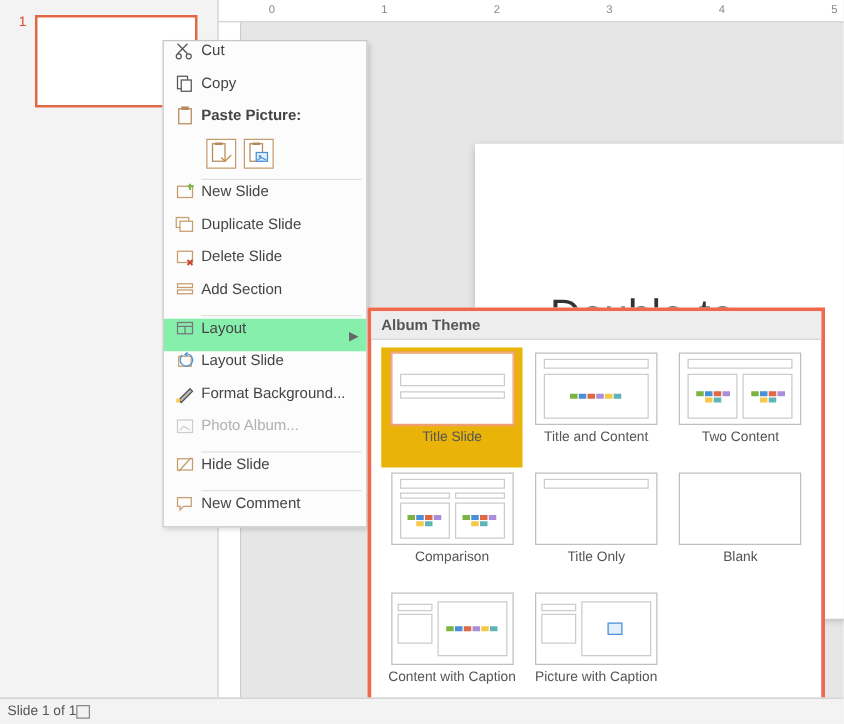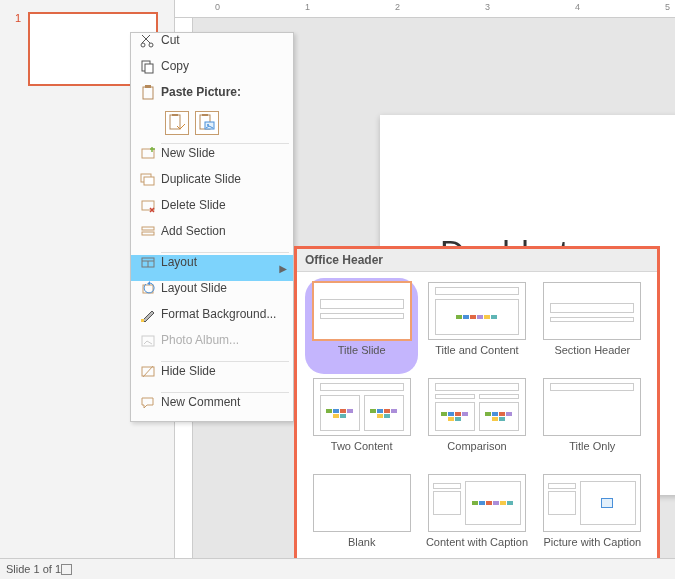--- a/index.html
+++ b/index.html
@@ -13,39 +13,39 @@
   .vruler { position: absolute; left: 175px; top: 18px; width: 18px; bottom: 0; background: #fff; border-right: 1px solid #ccc; }
   .canvas { position: absolute; left: 380px; top: 115px; width: 500px; height: 380px; background: #fff; box-shadow: 0 2px 6px rgba(0,0,0,0.2); }
   .dbl-text { position: absolute; left: 60px; top: 118px; font-size: 34px; color: #333; font-family: "Calibri Light", sans-serif; }
   .statusbar { position: absolute; left: 0; bottom: 0; width: 675px; height: 21px; background: #f3f3f3; border-top: 1px solid #ccc; display: flex; align-items: center; font-size: 11px; padding: 0 6px; gap: 0; }
   .sb-item { color: #555; }
   .sb-icon { width: 11px; height: 11px; border: 1px solid #888; display: inline-block; vertical-align: middle; }
 
   
   .ctx { position: absolute; left: 130px; top: 32px; width: 164px; background: #fcfcfc; border: 1px solid #c6c6c6; box-shadow: 2px 2px 4px rgba(0,0,0,0.15); }
   .ctx-row { display: flex; align-items: flex-start; height: 26px; padding-left: 6px; position: relative; }
-  .ctx-row.highlight { background: #7dd3fc; }
+  .ctx-row.highlight { background: #86efac; }
   .ctx-row.disabled { color: #b0b0b0; }
   .ctx-ico { width: 22px; display: flex; justify-content: center; align-items: center; }
   .ctx-ico svg { width: 16px; height: 16px; }
   .ctx-label { flex: 1; padding-left: 2px; }
   .ctx-arrow { position: absolute; right: 6px; top: 8px; font-size: 10px; color: #666; }
   .ctx-sep { height: 1px; background: #e0e0e0; margin: 2px 4px 2px 30px; }
   .ctx-paste-row { display: flex; gap: 6px; padding: 4px 0 6px 34px; }
   .paste-btn { width: 24px; height: 24px; border: 1px solid #c69c6d; background: #fff; display: flex; align-items: center; justify-content: center; }
   .paste-btn svg { width: 18px; height: 18px; }
   .und { text-decoration: underline; }
 
   
   .flyout { position: absolute; left: 294px; top: 246px; width: 366px; height: 326px; background: #fff; border: 3px solid #ef694c; }
   .fly-head { background: #ededed; padding: 4px 8px; font-weight: 600; color: #555; border-bottom: 1px solid #d6d6d6; }
   .fly-grid { display: grid; grid-template-columns: repeat(3, 1fr); gap: 8px 10px; padding: 10px 12px; }
   .lay-cell { display: flex; flex-direction: column; align-items: center; }
   .lay-thumb { width: 98px; height: 58px; background: #fff; border: 1px solid #bfbfbf; position: relative; }
-  .lay-cell.selected { background: #c4b5fd; padding: 4px; margin: -4px; border-radius: 19px; }
+  .lay-cell.selected { background: #eab308; padding: 4px; margin: -4px; }
   .lay-cell.selected .lay-thumb { border: 1px solid #f0a070; outline: 1px solid #f0a070; }
   .lay-label { margin-top: 4px; font-size: 11px; color: #555; text-align: center; line-height: 1.2; min-height: 26px; }
   .ph-title { position: absolute; left: 6px; right: 6px; top: 16px; height: 10px; border: 1px solid #ccc; }
   .ph-sub { position: absolute; left: 6px; right: 6px; top: 30px; height: 6px; border: 1px solid #ccc; }
   .ph-top { position: absolute; left: 6px; right: 6px; top: 4px; height: 8px; border: 1px solid #ccc; }
   .ph-body { position: absolute; left: 6px; right: 6px; top: 16px; bottom: 4px; border: 1px solid #ccc; }
   .ph-half-l { position: absolute; left: 6px; width: 40px; top: 16px; bottom: 4px; border: 1px solid #ccc; }
   .ph-half-r { position: absolute; right: 6px; width: 40px; top: 16px; bottom: 4px; border: 1px solid #ccc; }
   .ic-dots { width: 100%; height: 100%; display: flex; flex-wrap: wrap; align-content: center; justify-content: center; gap: 1px; padding: 4px; }
   .ic-dots span { width: 6px; height: 4px; }
@@ -219,21 +219,21 @@
     <span class="ctx-ico">
         <svg viewBox="0 0 16 16">
           <path d="M2 3 h11 v7 h-6 l-3 3 v-3 h-2 z" stroke="#c69c6d" fill="none"></path>
         </svg>
       </span>
     <span class="ctx-label">New Comment</span>
   </div>
 </div>
 
 <div class="flyout">
-  <div class="fly-head">Office Header</div>
+  <div class="fly-head">Album Theme</div>
   <div class="fly-grid">
 
     <div class="lay-cell selected">
       <div class="lay-thumb">
           <div class="ph-title"></div>
           <div class="ph-sub"></div>
         </div>
       <div class="lay-label">Title Slide</div>
     </div>
 
@@ -247,27 +247,20 @@
               <span class="d3"></span>
               <span class="d4"></span>
               <span class="d5"></span>
               <span class="d6"></span>
             </div>
           </div>
         </div>
       <div class="lay-label">Title and Content</div>
     </div>
 
-    <div class="lay-cell">
-      <div class="lay-thumb">
-          <div style="position:absolute;left:6px;right:6px;top:20px;height:10px;border:1px solid #ccc"></div>
-          <div style="position:absolute;left:6px;right:6px;top:34px;height:5px;border:1px solid #ccc"></div>
-        </div>
-      <div class="lay-label">Section Header</div>
-    </div>
 
     <div class="lay-cell">
       <div class="lay-thumb">
           <div class="ph-top"></div>
           <div class="ph-half-l">
             <div class="ic-dots">
               <span class="d1"></span>
               <span class="d2"></span>
               <span class="d3"></span>
               <span class="d4"></span>

